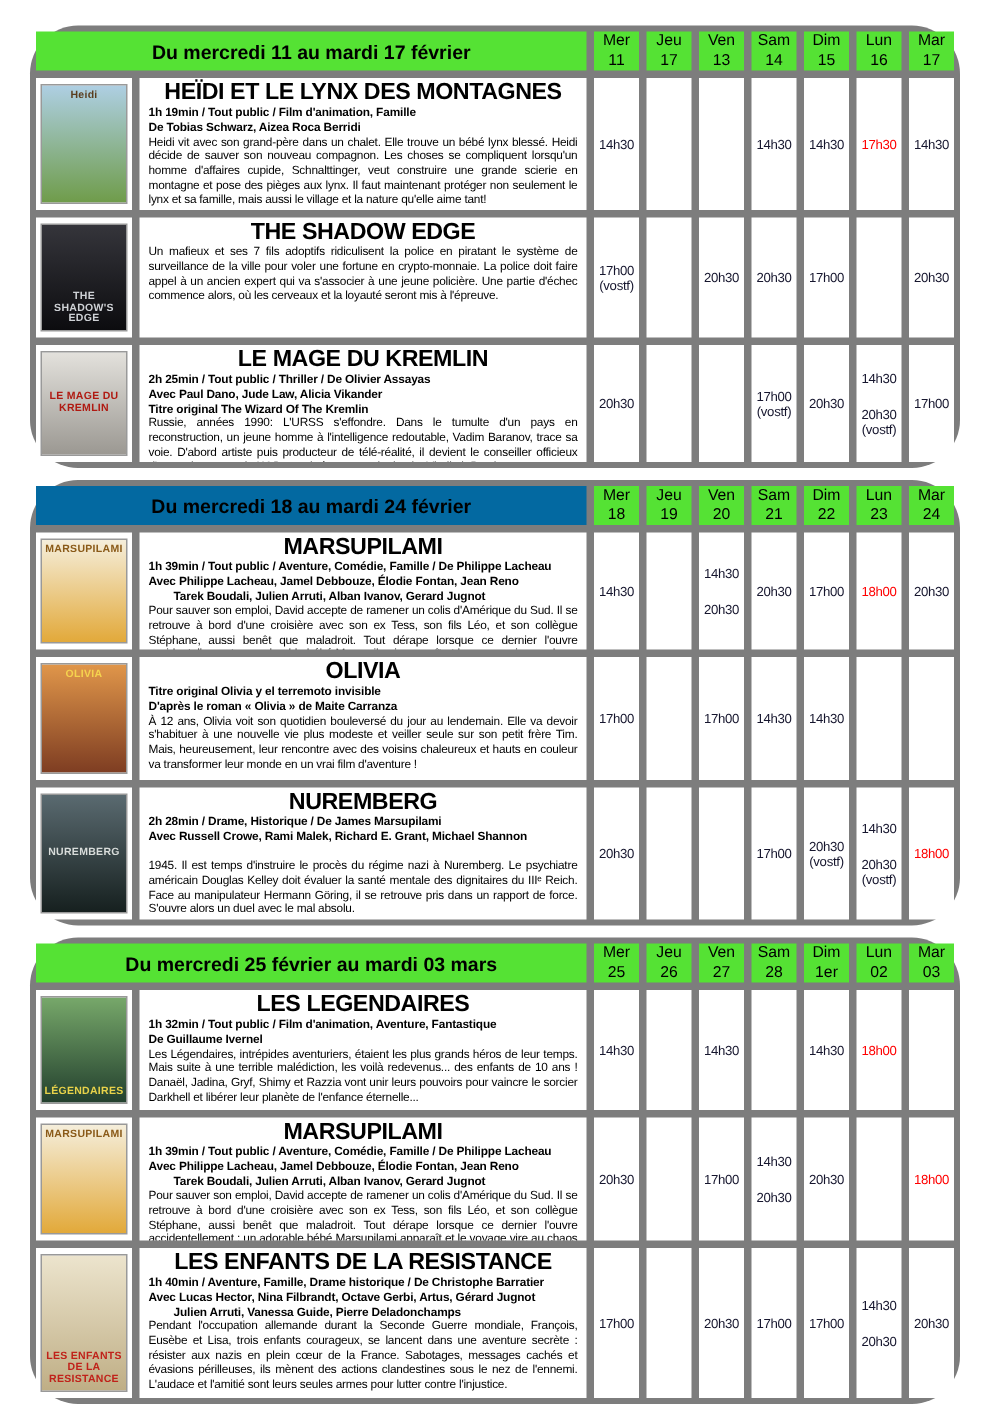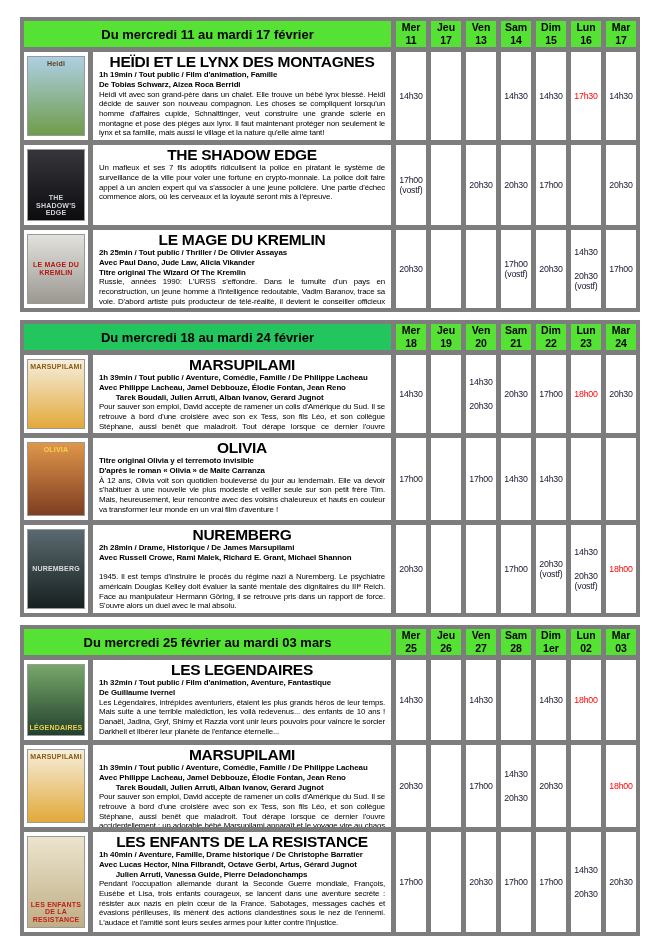--- a/index.html
+++ b/index.html
@@ -6,32 +6,33 @@
   body{
     width:667px;height:942px;background:#ffffff;
     font-family:"Liberation Sans", sans-serif;color:#000;
     overflow:hidden;
   }
   .page{padding:17px 0 0 20px;}
   .week{
     width:620px;box-sizing:border-box;background:#7d7d7d;
     padding:4px;display:grid;gap:5px;margin-bottom:8px;
     grid-template-columns:64px 298px repeat(7, 1fr);
+    border-radius:32px;
   }
   .w1{height:295px;grid-template-rows:26px 88px 80px 78px;}
   .w2{height:297px;grid-template-rows:26px 78px 82px 88px;}
   .w3{height:311px;grid-template-rows:26px 80px 82px 100px;}
   .cell{background:#ffffff;overflow:hidden;}
   .head-title{
     grid-column:1 / 3;display:flex;align-items:center;justify-content:center;
     font-weight:bold;font-size:13px;
   }
   .head-day{
     display:flex;flex-direction:column;align-items:center;justify-content:center;
-    font-weight:bold;font-size:10.5px;line-height:1.2;text-align:center;
+    font-weight:normal;font-size:10.5px;line-height:1.2;text-align:center;
   }
   .poster-cell{display:flex;align-items:center;justify-content:center;padding:2px;}
   .poster{
     width:58px;height:95%;border:1px solid #999;box-sizing:border-box;
     display:flex;flex-direction:column;align-items:center;padding:3px 1px;
   }
   .poster-label{
     font-size:7px;font-weight:bold;text-align:center;line-height:1.1;
     letter-spacing:0.2px;word-wrap:break-word;max-width:54px;
   }
@@ -179,21 +180,21 @@
     <div class="cell time-cell">
         <div class="slot">14h30</div>
         <div class="slot">20h30<div>(vostf)</div></div>
       </div>
     <div class="cell time-cell">
         <div class="slot">17h00</div>
       </div>
   </div>
 
   <div class="week w2">
-    <div class="cell head-title green" style="background: #22c55e;">Du mercredi 18 au mardi 24 février</div>
+    <div class="cell head-title green" style="background: #0369a1;">Du mercredi 18 au mardi 24 février</div>
     <div class="cell head-day green" style="background: rgb(85, 226, 52);">
         <span>Mer</span>
         <span>18</span>
       </div>
     <div class="cell head-day green" style="background: rgb(85, 226, 52);">
         <span>Jeu</span>
         <span>19</span>
       </div>
     <div class="cell head-day green" style="background: rgb(85, 226, 52);">
         <span>Ven</span>

